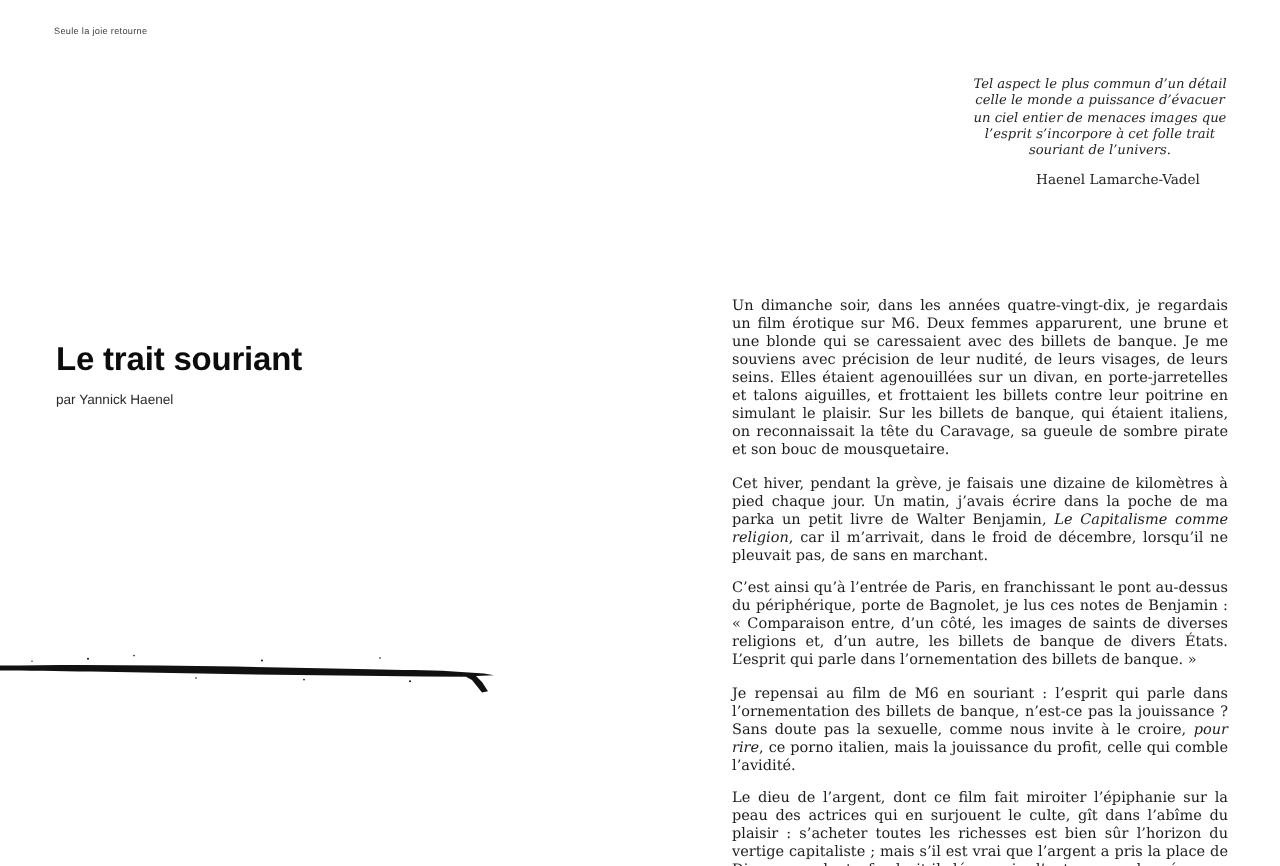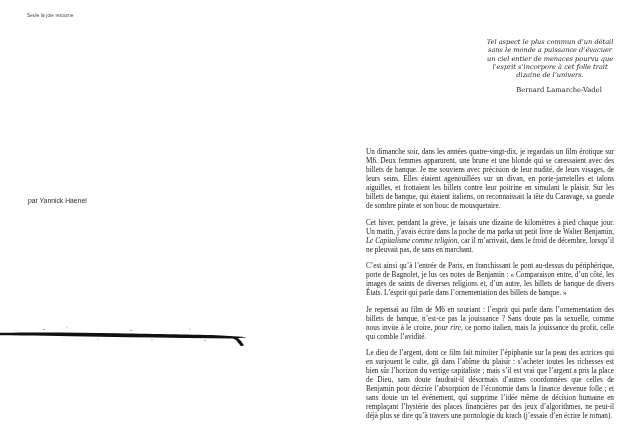--- a/index.html
+++ b/index.html
@@ -89,32 +89,32 @@
     left: 46px;
     top: 148px;
     width: 248px;
     font-size: 7.25px;
     line-height: 9px;
     text-align: justify;
     color: #1b1b1b;
   }
   .article-body p {
     margin: 0 0 7.5px 0;
-    font-family: Liberation Serif, serif;
   }
   .article-body i { font-style: italic; }
 </style>
 </head>
 <body>
 
 <div id="spread">
 
   <div class="page" id="left-page">
     <div class="running-header">Seule la joie retourne</div>
 
+    <h1 class="article-title" style="margin:0; font-size:16.5px;">Le trait souriant</h1>
 
     <div class="article-byline">par Yannick Haenel</div>
 
     <svg class="ink-stroke" viewBox="0 0 250 28" xmlns="http://www.w3.org/2000/svg" aria-hidden="true">
       <g fill="#111111">
         <path d="M0,6.8
                  C 36,6.1 78,6.5 118,7.3
                  C 156,8.1 196,8.7 221,9.4
                  L 242,10.8 L 247,11.6 L 238,12.0
                  L 241,15.0 L 244,19.6 L 241,20.3 L 236,14.0 L 233,12.4
@@ -130,25 +130,25 @@
         <circle cx="190" cy="3.0" r="0.4"></circle>
         <circle cx="205" cy="14.6" r="0.5"></circle>
       </g>
     </svg>
   </div>
 
   <div class="page" id="right-page">
 
     <div class="epigraph">
       <div>Tel aspect le plus commun d’un détail</div>
-      <div>sans le monde a puissance d’évacuer</div>
-      <div>un ciel entier de menaces pourvu que</div>
+      <div>celle le monde a puissance d’évacuer</div>
+      <div>un ciel entier de menaces images que</div>
       <div>l’esprit s’incorpore à cet folle trait</div>
-      <div>dizaine de l’univers.</div>
-      <div class="epigraph-attribution">Bernard Lamarche-Vadel</div>
+      <div>souriant de l’univers.</div>
+      <div class="epigraph-attribution">Haenel Lamarche-Vadel</div>
     </div>
 
     <div class="article-body">
       <p><span>Un dimanche soir, dans les années quatre-vingt-dix, je regardais un film érotique sur M6. Deux femmes apparurent, une brune et une blonde qui se caressaient avec des billets de banque. Je me souviens avec précision de leur nudité, de leurs visages, de leurs seins. Elles étaient agenouillées sur un divan, en porte-jarretelles et talons aiguilles, et frottaient les billets contre leur poitrine en simulant le plaisir. Sur les billets de banque, qui étaient italiens, on reconnaissait la tête du Caravage, sa gueule de sombre pirate et son bouc de mousquetaire.</span></p>
       <p><span>Cet hiver, pendant la grève, je faisais une dizaine de kilomètres à pied chaque jour. Un matin, j’avais écrire dans la poche de ma parka un petit livre de Walter Benjamin, </span><i>Le Capitalisme comme religion</i><span>, car il m’arrivait, dans le froid de décembre, lorsqu’il ne pleuvait pas, de sans en marchant.</span></p>
       <p><span>C’est ainsi qu’à l’entrée de Paris, en franchissant le pont au-dessus du périphérique, porte de Bagnolet, je lus ces notes de Benjamin : « Comparaison entre, d’un côté, les images de saints de diverses religions et, d’un autre, les billets de banque de divers États. L’esprit qui parle dans l’ornementation des billets de banque. »</span></p>
       <p><span>Je repensai au film de M6 en souriant : l’esprit qui parle dans l’ornementation des billets de banque, n’est-ce pas la jouissance ? Sans doute pas la sexuelle, comme nous invite à le croire, </span><i>pour rire</i><span>, ce porno italien, mais la jouissance du profit, celle qui comble l’avidité.</span></p>
       <p><span>Le dieu de l’argent, dont ce film fait miroiter l’épiphanie sur la peau des actrices qui en surjouent le culte, gît dans l’abîme du plaisir : s’acheter toutes les richesses est bien sûr l’horizon du vertige capitaliste ; mais s’il est vrai que l’argent a pris la place de Dieu, sans doute faudrait-il désormais d’autres coordonnées que celles de Benjamin pour décrire l’absorption de l’économie dans la finance devenue folle ; et sans doute un tel événement, qui supprime l’idée même de décision humaine en remplaçant l’hystérie des places financières par des jeux d’algorithmes, ne peut-il déjà plus se dire qu’à travers une pornologie du krach (j’essaie d’en écrire le roman).</span></p>
     </div>
   </div>

